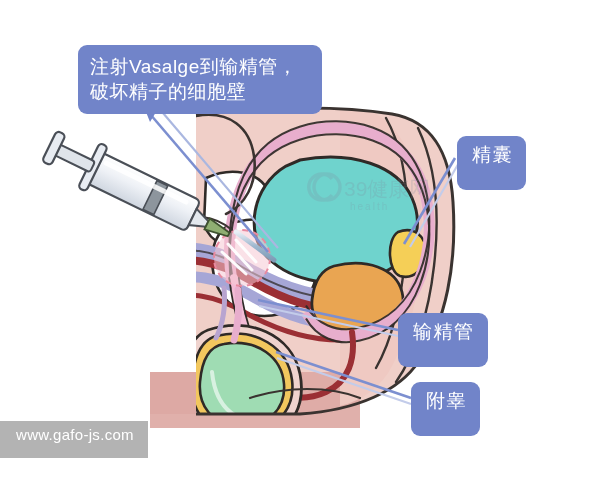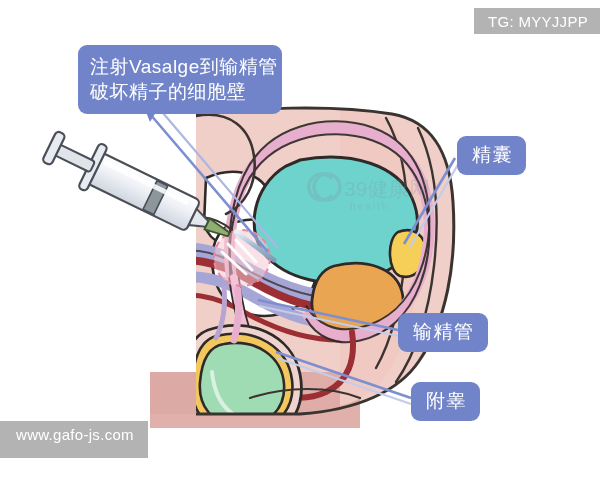--- a/index.html
+++ b/index.html
@@ -49,21 +49,21 @@
     bottom: 22px;
     height: 26px;
     padding: 0 14px 11px 16px;
   }
 
   
   #callout {
     position: absolute;
     left: 78px;
     top: 45px;
-    width: 204px;
+    width: 244px;
     box-sizing: border-box;
     background: #7184c9;
     border-radius: 9px;
     padding: 9px 12px 10px 12px;
     color: #ffffff;
   }
   #callout .ln {
     font-size: 19px;
     line-height: 25px;
     letter-spacing: 0.5px;
@@ -72,21 +72,21 @@
 
   
   .tag {
     position: absolute;
     background: #7184c9;
     border-radius: 9px;
     color: #ffffff;
     font-size: 19px;
     line-height: 1;
     letter-spacing: 1.5px;
-    padding: 9px 13px 11px 15px;
+    padding: 9px 13px 26px 15px;
     white-space: nowrap;
   }
   #tag-sv   { left: 457px; top: 136px; }
   #tag-vas  { left: 398px; top: 313px; text-align: right; }
   #tag-epi  { left: 411px; top: 382px; }
 </style>
 </head>
 <body>
 
 <div id="stage">
@@ -290,16 +290,15 @@
 
   <div id="callout">
     <div class="ln">注射Vasalge到输精管，</div>
     <div class="ln">破坏精子的细胞壁</div>
   </div>
 
   <div class="tag" id="tag-sv">精囊</div>
   <div class="tag" id="tag-vas">输精管</div>
   <div class="tag" id="tag-epi">附睾</div>
 
-  <div class="wm-badge" id="wm-top">TG: MYYJJPP</div>
   <div class="wm-badge" id="wm-bottom">www.gafo-js.com</div>
 
 </div>
 
 </body></html>

